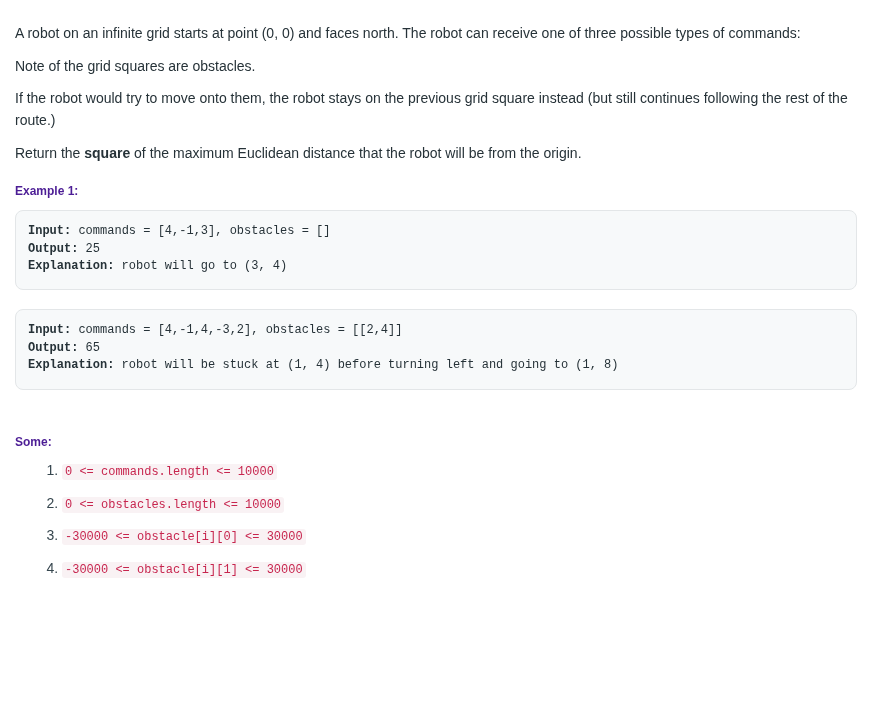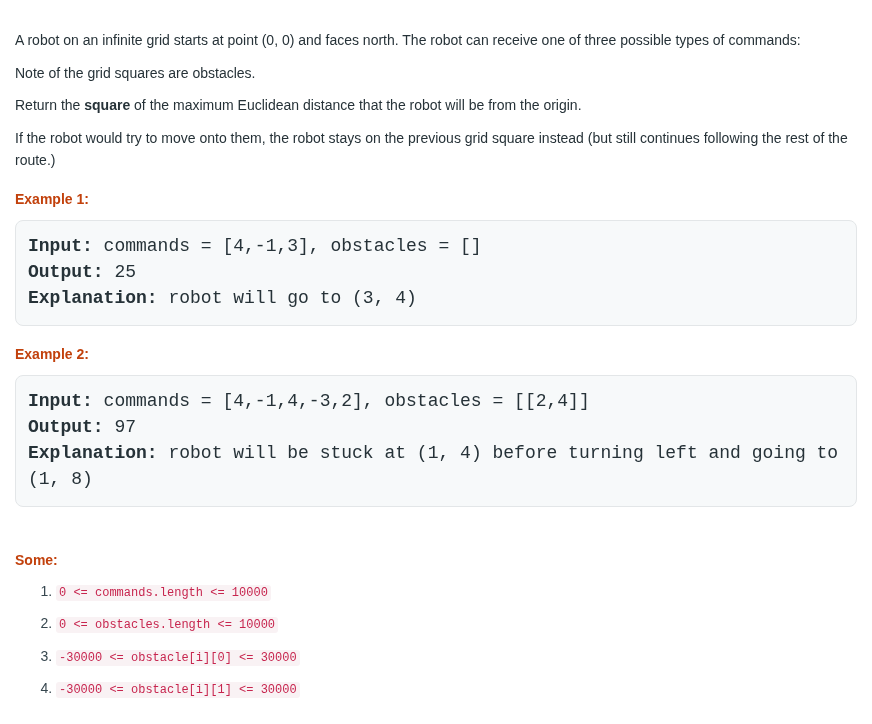--- a/index.html
+++ b/index.html
@@ -20,21 +20,21 @@
     padding: 0 15px;
     box-sizing: border-box;
     width: 872px;
   }
   p.para {
     margin: 0 0 11px 0;
     line-height: 1.55;
     font-size: 14px;
     color: #263238;
   }
-  p.para.first { padding-top: 10px; margin-top: 20px; }
+  p.para.first { padding-top: 23px; }
 
   ul.cmd-list {
     margin: 11px 0 11px 0;
     padding-left: 41px;
     list-style-type: disc;
   }
   ul.cmd-list li {
     margin: 0 0 10px 0;
     line-height: 1.5;
     font-size: 14px;
@@ -48,85 +48,84 @@
     color: #c7254e;
     font-size: 12px;
     padding: 1px 3px;
     border-radius: 3px;
     white-space: pre;
   }
 
   b.strong { font-weight: bold; color: #263238; }
 
   h4.section-title {
-    font-size: 14px;
+    font-size: 12px;
     font-weight: bold;
-    color: #c2410c;
+    color: #4c1d95;
     margin: 0 0 10px 0;
     line-height: 1.4;
   }
   .ex-wrap { margin-top: 19px; }
   .note-wrap { margin-top: 44px; }
 
   pre.codeblock {
     margin: 0 0 12px 0;
     background: #f7f9fa;
     border: 1px solid #e3e6e8;
     border-radius: 8px;
     padding: 12px 12px 14px 12px;
     font-family: "Liberation Mono", "DejaVu Sans Mono", monospace;
-    font-size: 18px;
+    font-size: 12px;
     line-height: 1.45;
     color: #263238;
     white-space: pre-wrap;
     word-break: break-word;
     box-sizing: border-box;
     width: 842px;
   }
   pre.codeblock b { font-weight: bold; }
 
   ol.note-list {
     margin: 0;
     padding-left: 41px;
     list-style-type: decimal;
   }
   ol.note-list li {
-    margin: 0 0 11px 0;
+    margin: 0 0 11px 6px;
     line-height: 1.45;
     font-size: 14px;
     color: #263238;
   }
   ol.note-list li::marker { color: #37474f; }
 </style>
 </head>
 <body>
 
 <div class="page">
 
   <p class="para first">A robot on an infinite grid starts at point (0, 0) and faces north.  The robot can receive one of three possible types of commands:</p>
 
 
   <p class="para">Note of the grid squares are obstacles.</p>
 
 
+  <p class="para">If the robot would try to move onto them, the robot stays on the previous grid square instead (but still continues following the rest of the route.)</p>
+
   <p class="para"><span>Return the </span><b class="strong">square</b><span> of the maximum Euclidean distance that the robot will be from the origin.</span></p>
-
-  <p class="para">If the robot would try to move onto them, the robot stays on the previous grid square instead (but still continues following the rest of the route.)</p>
 
   <div class="ex-wrap">
     <h4 class="section-title">Example 1:</h4>
     <pre class="codeblock"><b>Input:</b><span> commands = [4,-1,3], obstacles = []</span>
 <b>Output:</b><span> 25</span>
 <b>Explanation:</b><span> robot will go to (3, 4)</span></pre>
   </div>
 
   <div class="ex-wrap">
-    <h4 class="section-title">Example 2:</h4>
     <pre class="codeblock"><b>Input:</b><span> commands = [4,-1,4,-3,2], obstacles = [[2,4]]</span>
-<b>Output:</b><span> 97</span>
+<b>Output:</b><span> 65</span>
 <b>Explanation:</b><span> robot will be stuck at (1, 4) before turning left and going to (1, 8)</span></pre>
   </div>
 
   <div class="note-wrap">
     <h4 class="section-title">Some:</h4>
     <ol class="note-list">
       <li><code class="inline">0 &lt;= commands.length &lt;= 10000</code></li>
       <li><code class="inline">0 &lt;= obstacles.length &lt;= 10000</code></li>
       <li><code class="inline">-30000 &lt;= obstacle[i][0] &lt;= 30000</code></li>
       <li><code class="inline">-30000 &lt;= obstacle[i][1] &lt;= 30000</code></li>

